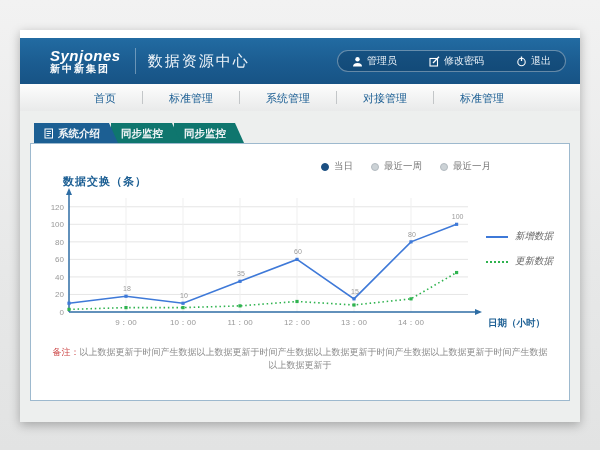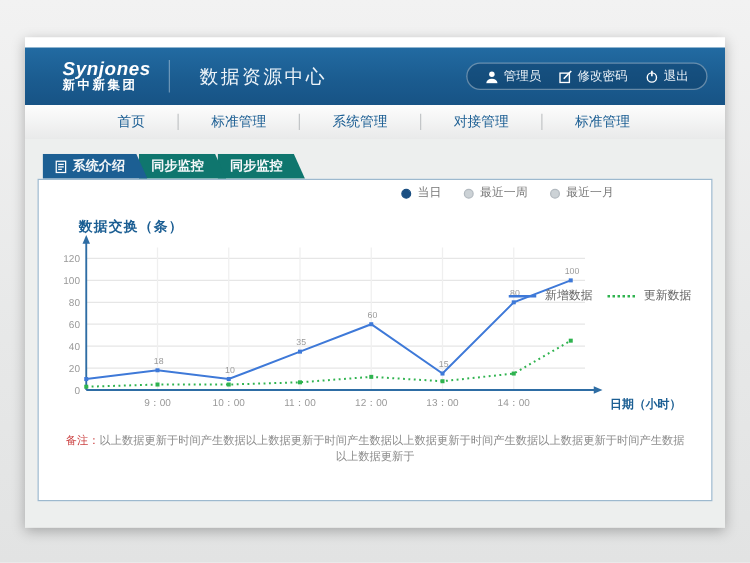--- a/index.html
+++ b/index.html
@@ -8,48 +8,48 @@
   .window{position:absolute;left:20px;top:30px;width:560px;height:392px;background:#fff;
     box-shadow:0 3px 10px rgba(0,0,0,.28);}
   
   .topstrip{height:8px;background:#fff;}
   .header{height:46px;background:linear-gradient(180deg,#226ba2 0%,#1b5c90 55%,#175385 100%);
     display:flex;align-items:center;position:relative;color:#fff;}
   .logo{margin-left:30px;text-align:left;line-height:1.05;}
   .logo .en{font-size:15px;font-weight:bold;letter-spacing:.5px;font-style:italic;}
   .logo .cn{font-size:10px;font-weight:bold;letter-spacing:2px;}
   .logo-divider{width:1px;height:26px;background:rgba(255,255,255,.35);margin:0 12px 0 14px;}
-  .app-title{font-size:15px;letter-spacing:2px;color:#eef4f9;margin-left:12px;}
+  .app-title{font-size:15px;letter-spacing:2px;color:#eef4f9;}
   .userbox{position:absolute;right:14px;top:50%;transform:translateY(-50%);
-    display:flex;align-items:flex-end;gap:14px;background:rgba(10,50,85,.35);
+    display:flex;align-items:flex-end;gap:32px;background:rgba(10,50,85,.35);
     border:1px solid rgba(255,255,255,.35);border-radius:12px;padding:3px 14px;font-size:10px;color:#e8f0f7;}
   .userbox .uitem{display:flex;align-items:center;gap:4px;cursor:pointer;}
   
   .nav{height:27px;background:linear-gradient(180deg,#fdfdfd,#e9eaea);
     border-bottom:1px solid #cfd1d1;display:flex;align-items:center;padding-left:48px;}
   .nav-item{font-size:11px;font-weight:normal;color:#1b5e93;padding:0 26px;cursor:pointer;line-height:26px;}
   .nav-sep{width:1px;height:13px;background:#c3c6c8;}
   
   .content{position:absolute;top:81px;bottom:0;left:0;right:0;background:#edefee;padding:12px 10px 0 10px;}
   .tabs{display:flex;margin-left:4px;height:20px;}
   .tab{height:20px;line-height:20px;font-size:10.5px;font-weight:bold;color:#f2f5f7;
     padding:0 18px 0 10px;clip-path:polygon(0 0,calc(100% - 9px) 0,100% 100%,0 100%);
     display:flex;align-items:center;gap:4px;cursor:pointer;}
   .tab.active{background:#1c5f93;z-index:3;position:relative;}
   .tab.inactive{background:#0f766e;z-index:2;position:relative;margin-left:-7px;color:#f6f8fa;}
   .tab.inactive.last{z-index:1;}
   
   .card{position:relative;background:#fff;border:1px solid #9db9ce;height:256px;overflow:hidden;}
-  .radio-row{position:absolute;top:4px;right:78px;display:flex;align-items:center;gap:18px;font-size:9.5px;color:#777;}
+  .radio-row{position:absolute;top:16px;right:78px;display:flex;align-items:center;gap:18px;font-size:9.5px;color:#777;}
   .radio-row .ropt{display:flex;align-items:center;gap:5px;cursor:pointer;}
   .rdot{width:8px;height:8px;border-radius:50%;background:#ccd2d6;border:1px solid #b3bac0;box-sizing:border-box;}
   .rdot.sel{background:#1b4f82;border-color:#1b4f82;}
   .chart-title{position:absolute;left:32px;top:30px;font-size:11px;font-weight:bold;color:#1b5e93;letter-spacing:1px;font-family:Liberation Mono, monospace;}
   .chart-wrap{position:absolute;left:2px;top:40px;}
-  .legend{position:absolute;right:16px;top:86px;display:flex;flex-direction:row;gap:12px;}
+  .legend{position:absolute;right:16px;top:86px;display:flex;flex-direction:column;gap:12px;font-style:italic;}
   .legend .litem{display:flex;align-items:center;gap:7px;font-size:9.5px;color:#666;}
   .lsample{width:22px;height:0;border-top-width:2px;}
   .lsample.solid{border-top-style:solid;}
   .lsample.dotted{border-top-style:dotted;}
   .footnote{position:absolute;left:20px;right:20px;bottom:28px;text-align:center;font-size:9px;color:#8b8b8b;}
   .footnote .red{color:#cc4444;}
   svg text{font-family:"Liberation Sans","DejaVu Sans",sans-serif;}
 </style>
 </head>
 <body>

